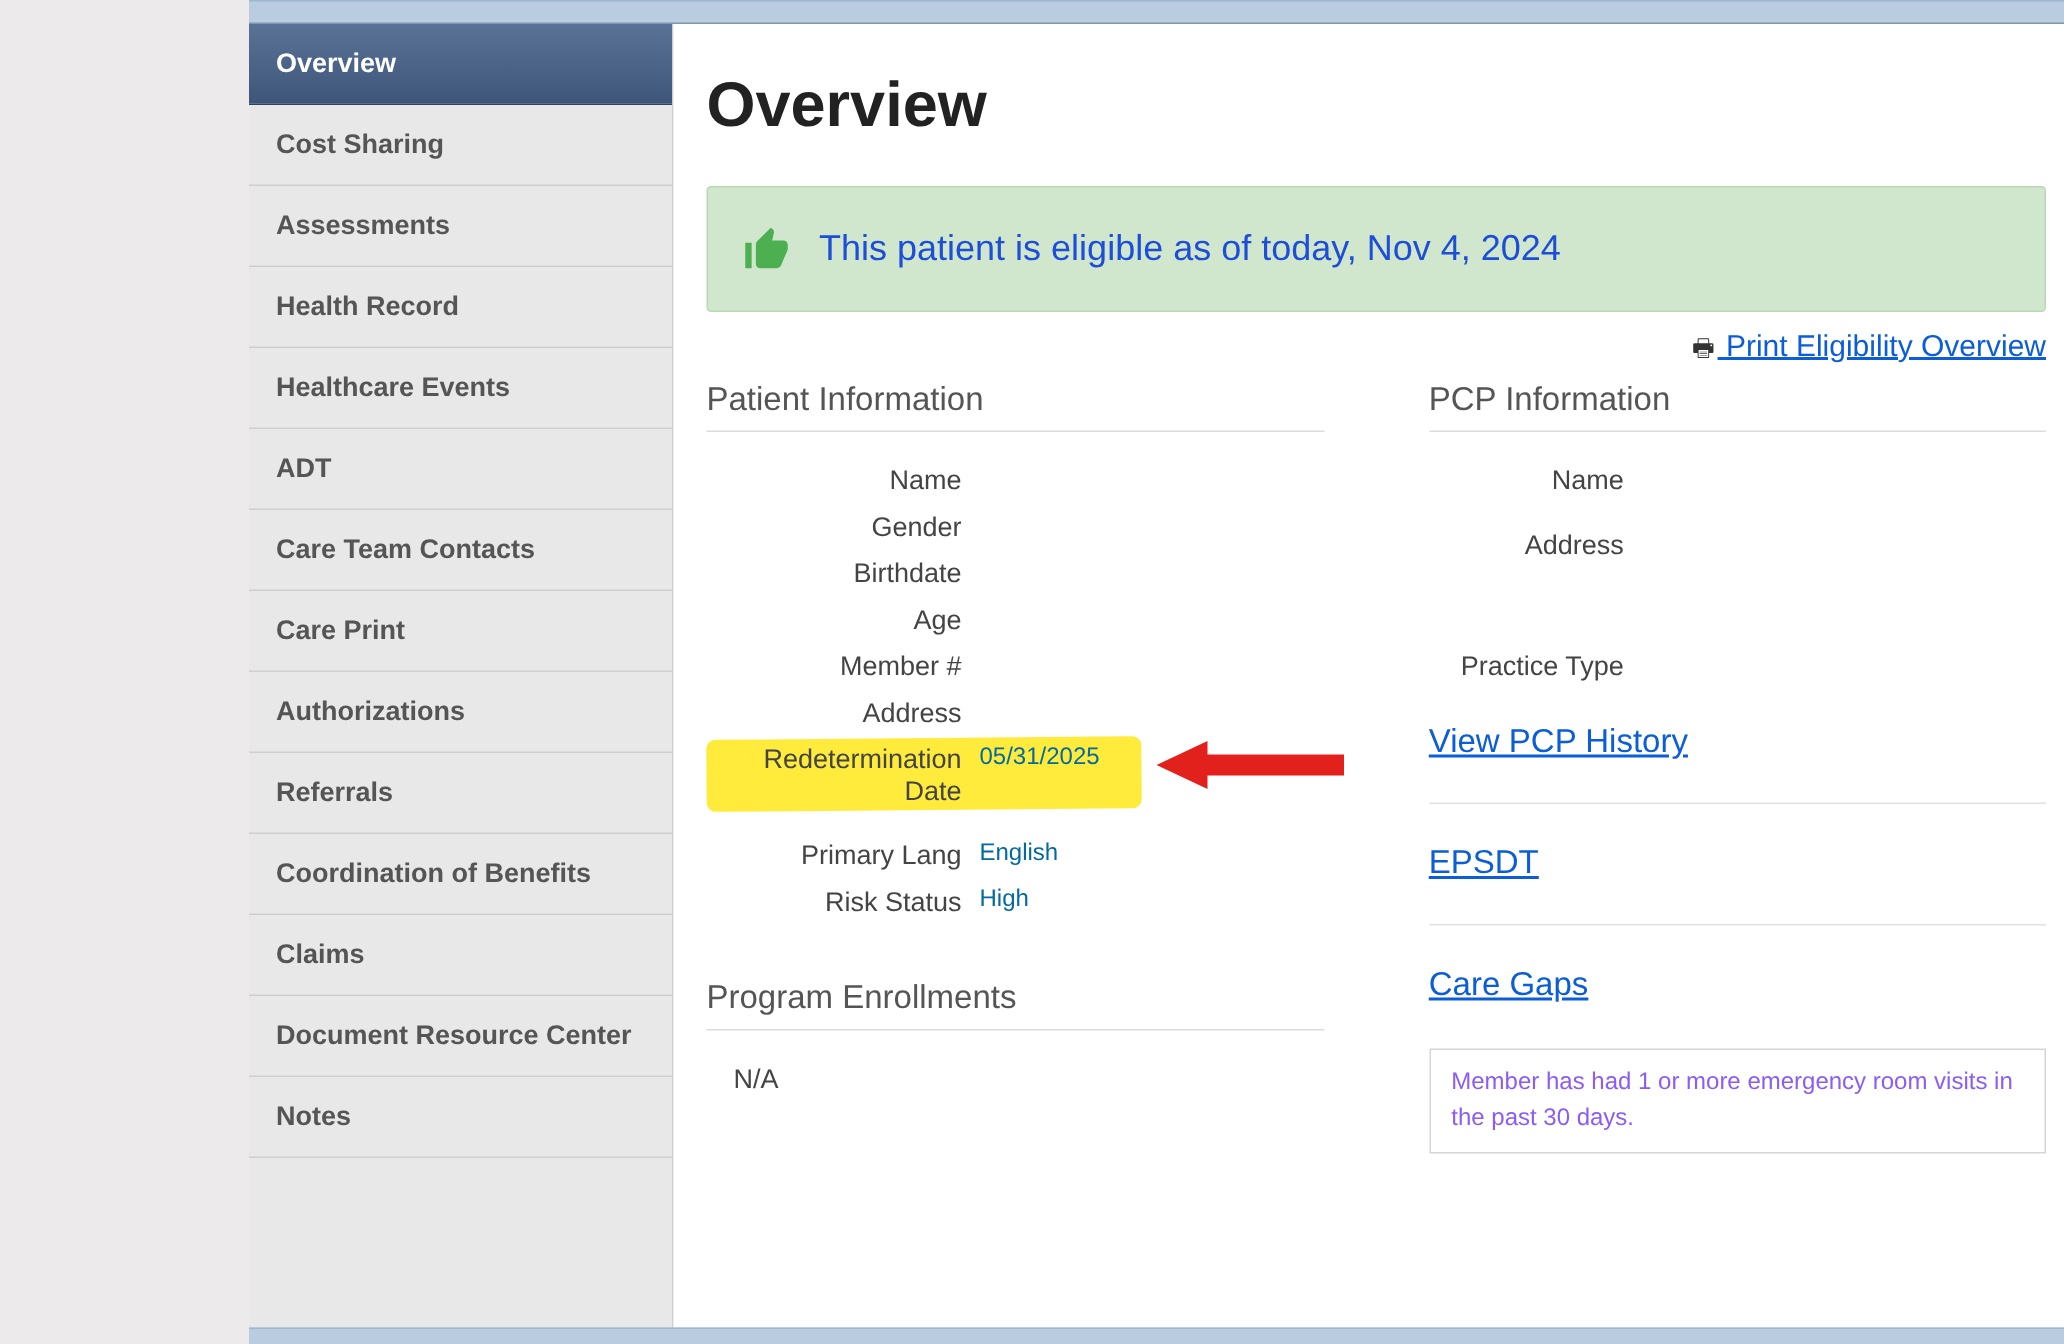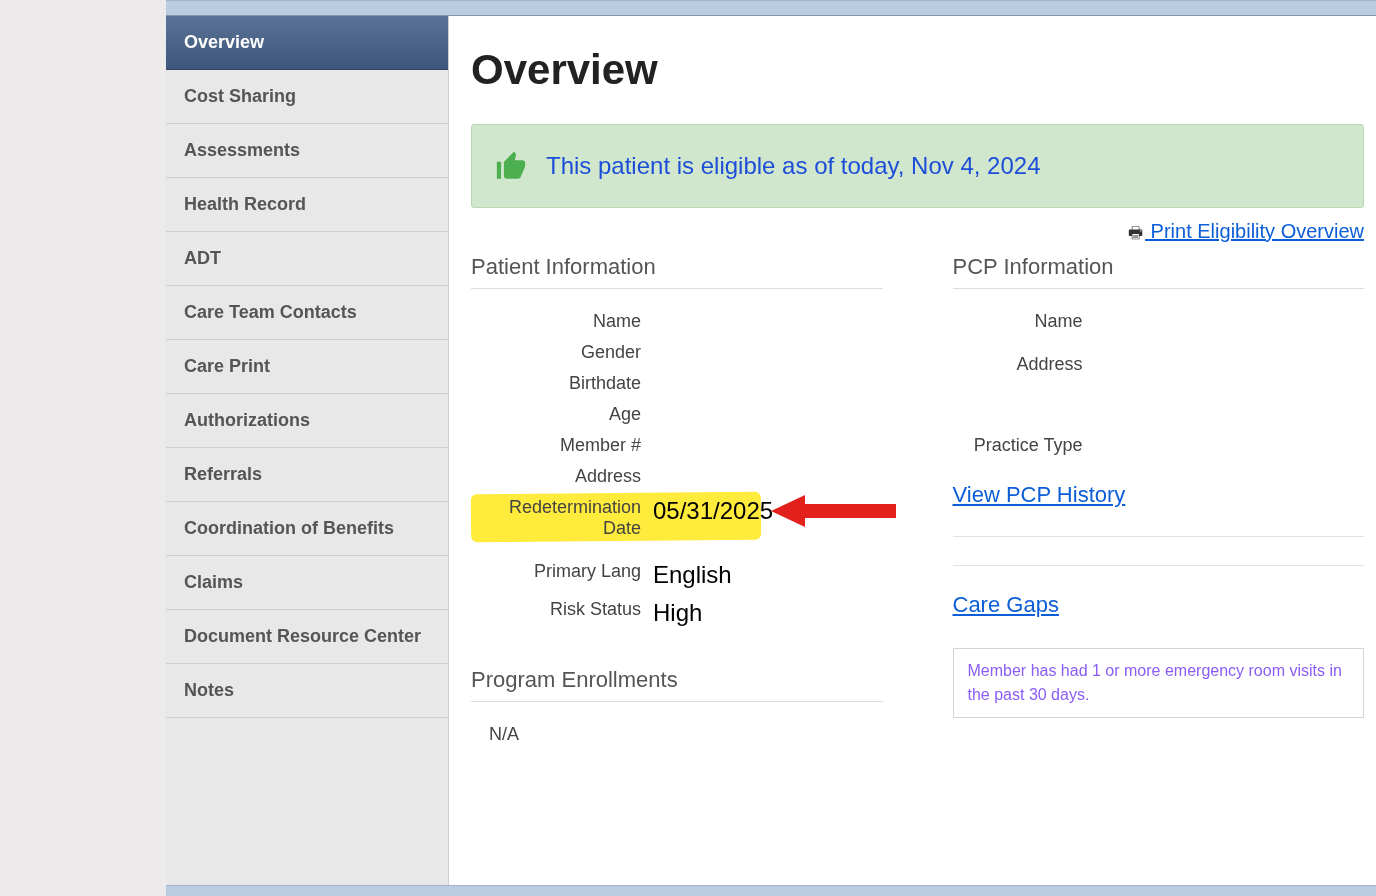--- a/index.html
+++ b/index.html
@@ -97,21 +97,21 @@
   .col { flex:1; }
   .section-title {
     font-size:22px;
     color:#555;
     font-weight:normal;
     margin:0 0 8px 0;
   }
   .hr { border:none; border-top:1px solid #dcdcdc; margin:6px 0 22px 0; }
   .kv { display:flex; margin-bottom:10px; align-items:flex-start; }
   .kv .k { width:170px; text-align:right; padding-right:12px; color:#444; font-size:18px; }
-  .kv .v { color:#000000; font-size:24px; }
+  .kv .v { color:#0369a1; font-size:16px; }
   .risk-val { color:#c27512; }
   .hl-row { position:relative; }
   .hl-back {
     position:absolute; left:0; top:-4px; 
     height:48px; width:290px;
     background:#ffeb3b;
     border-radius:6px;
     transform:rotate(-0.5deg);
     z-index:0;
   }
@@ -158,20 +158,21 @@
 
 <div class="viewport">
   <div class="topbar"></div>
   <div class="page">
 
     <nav class="sidebar">
       <a class="nav-item active"><span>Overview</span></a>
       <a class="nav-item"><span>Cost Sharing</span></a>
       <a class="nav-item"><span>Assessments</span></a>
       <a class="nav-item"><span>Health Record</span></a>
+      <a class="nav-item"><span>Healthcare Events</span></a>
       <a class="nav-item"><span>ADT</span></a>
       <a class="nav-item"><span>Care Team Contacts</span></a>
       <a class="nav-item"><span>Care Print</span></a>
       <a class="nav-item"><span>Authorizations</span></a>
       <a class="nav-item"><span>Referrals</span></a>
       <a class="nav-item"><span>Coordination of Benefits</span></a>
       <a class="nav-item"><span>Claims</span></a>
       <a class="nav-item"><span>Document Resource Center</span></a>
       <a class="nav-item"><span>Notes</span></a>
     </nav>
@@ -259,20 +260,21 @@
               <div class="v"></div>
             </div>
           <div class="kv2">
               <div class="k">Practice Type</div>
               <div class="v"></div>
             </div>
 
           <div class="linklist">
             <a>View PCP History</a>
             <div class="div"></div>
+            <a>EPSDT</a>
             <div class="div"></div>
             <a>Care Gaps</a>
           </div>
 
           <div class="care-box">
             <div class="row">Member has had 1 or more emergency room visits in the past 30 days.</div>
           </div>
         </div>
       </div>
     </main>

